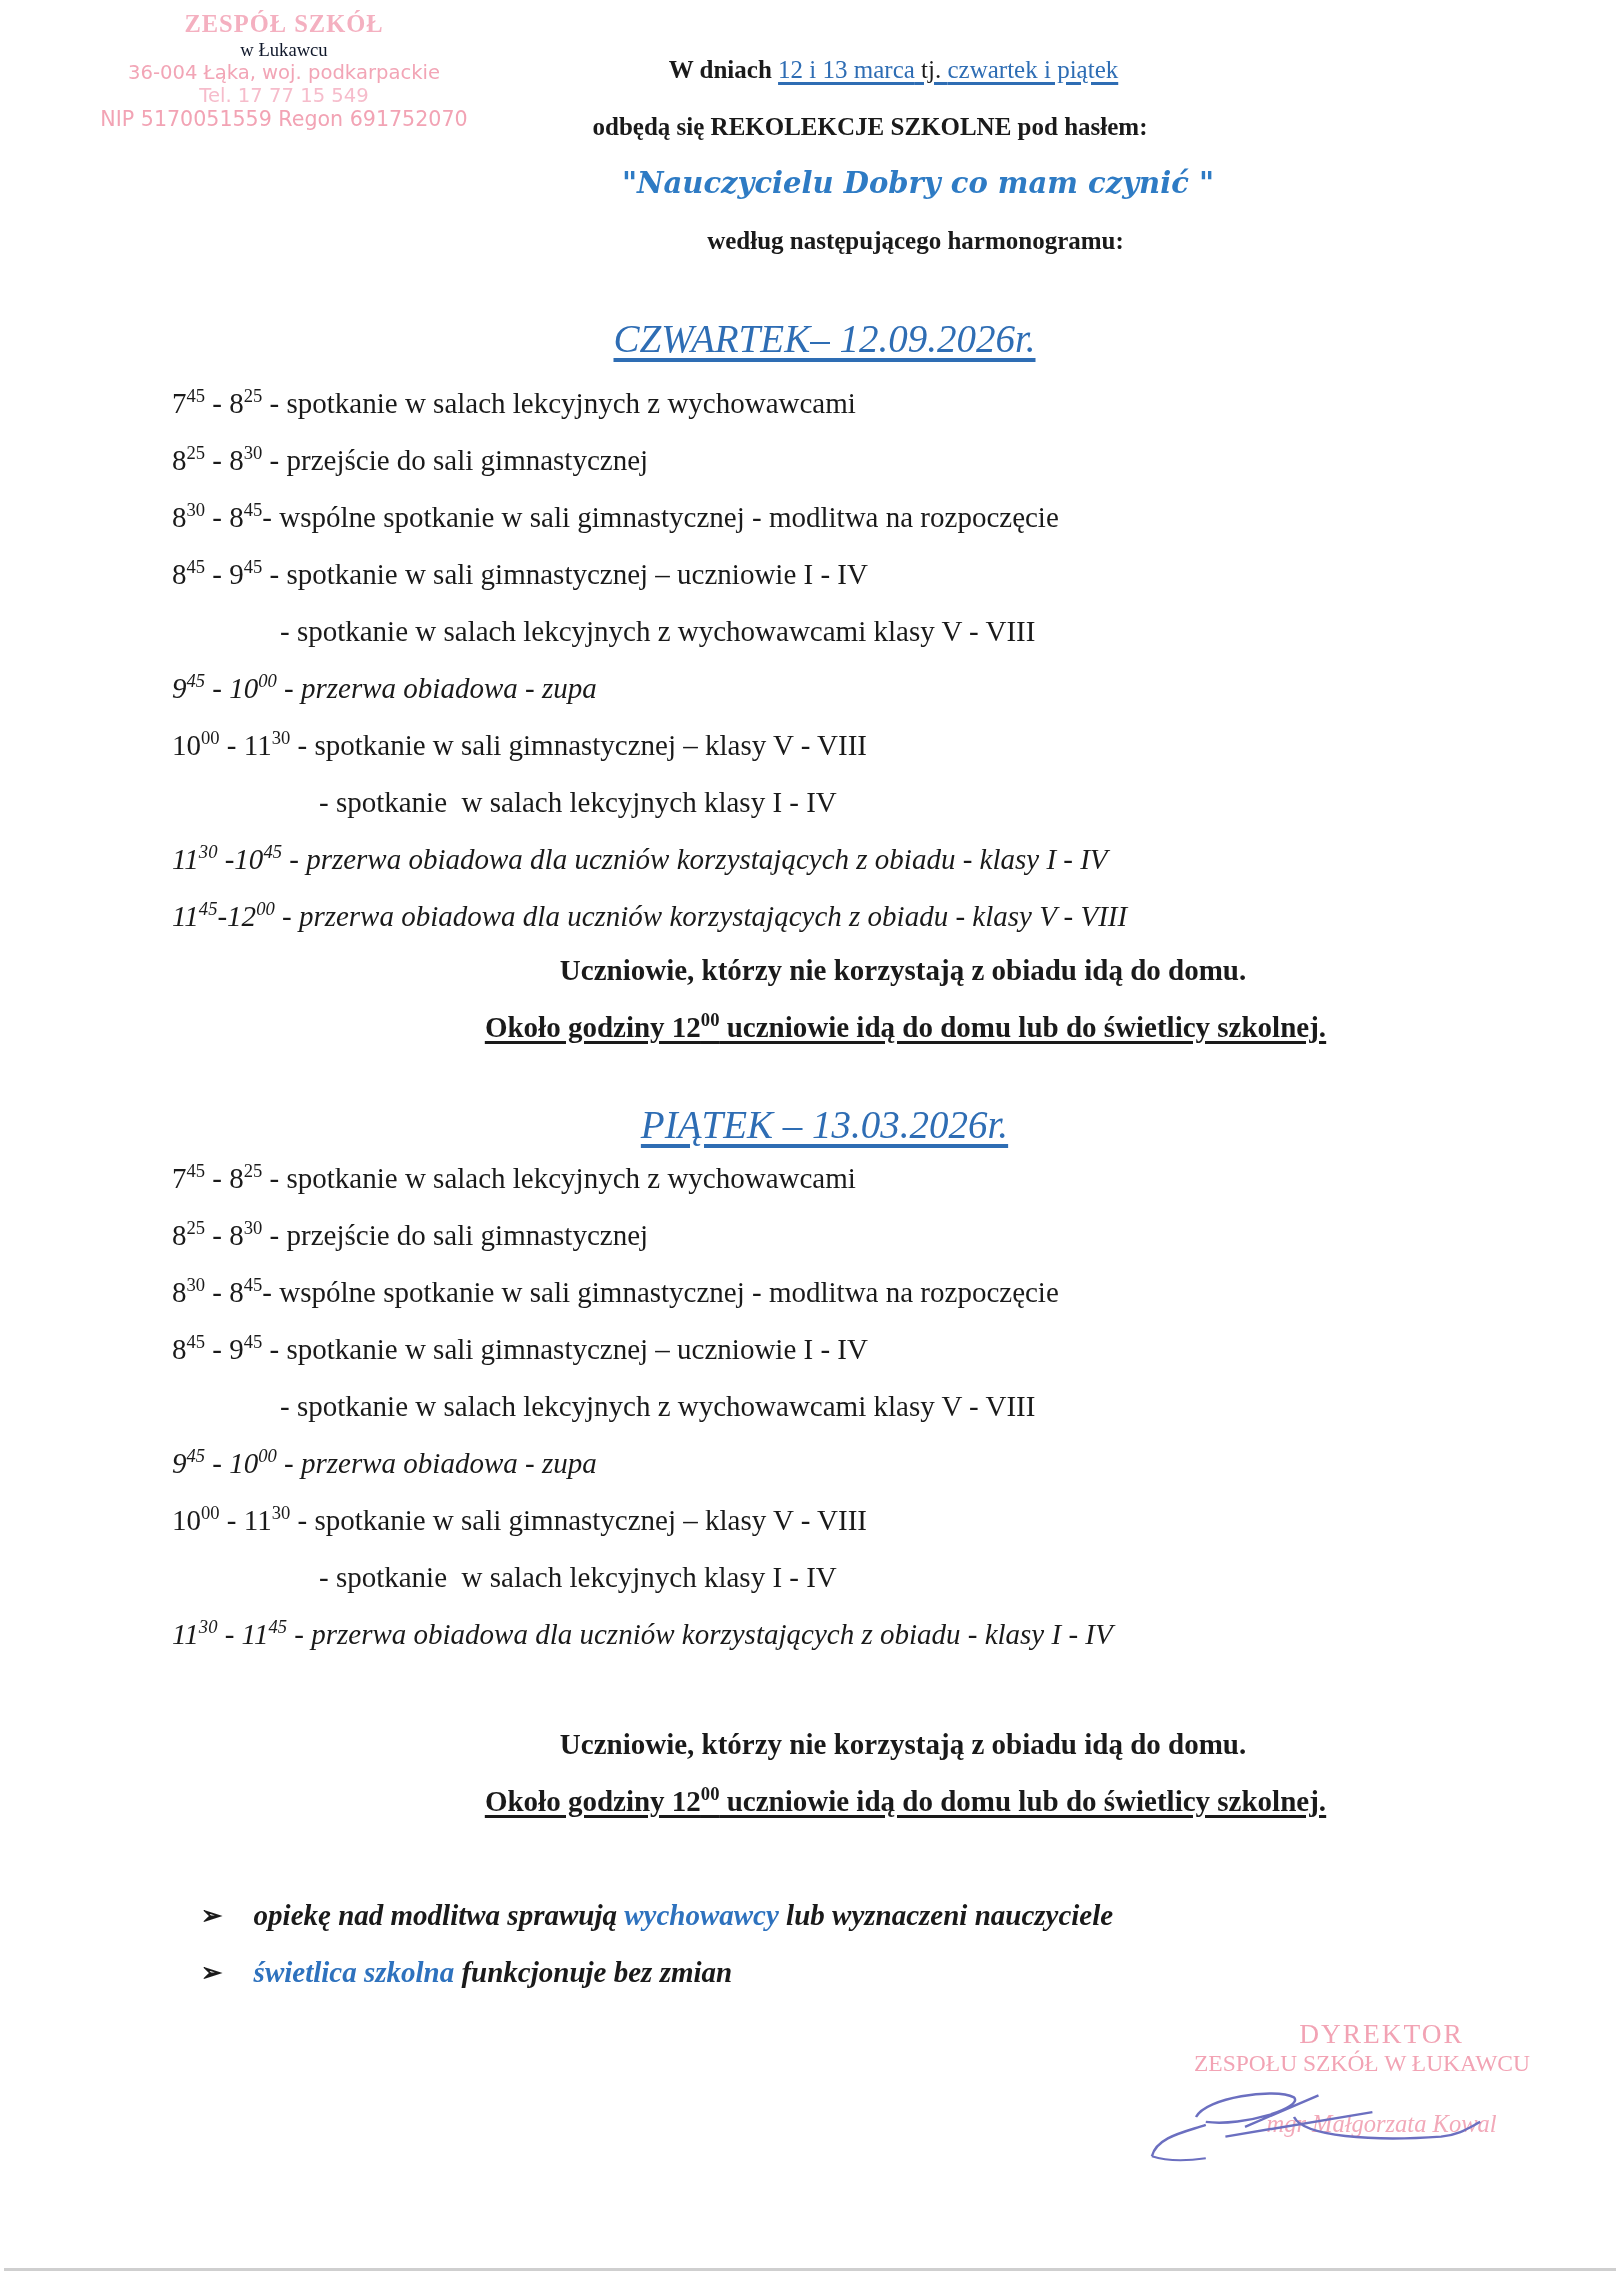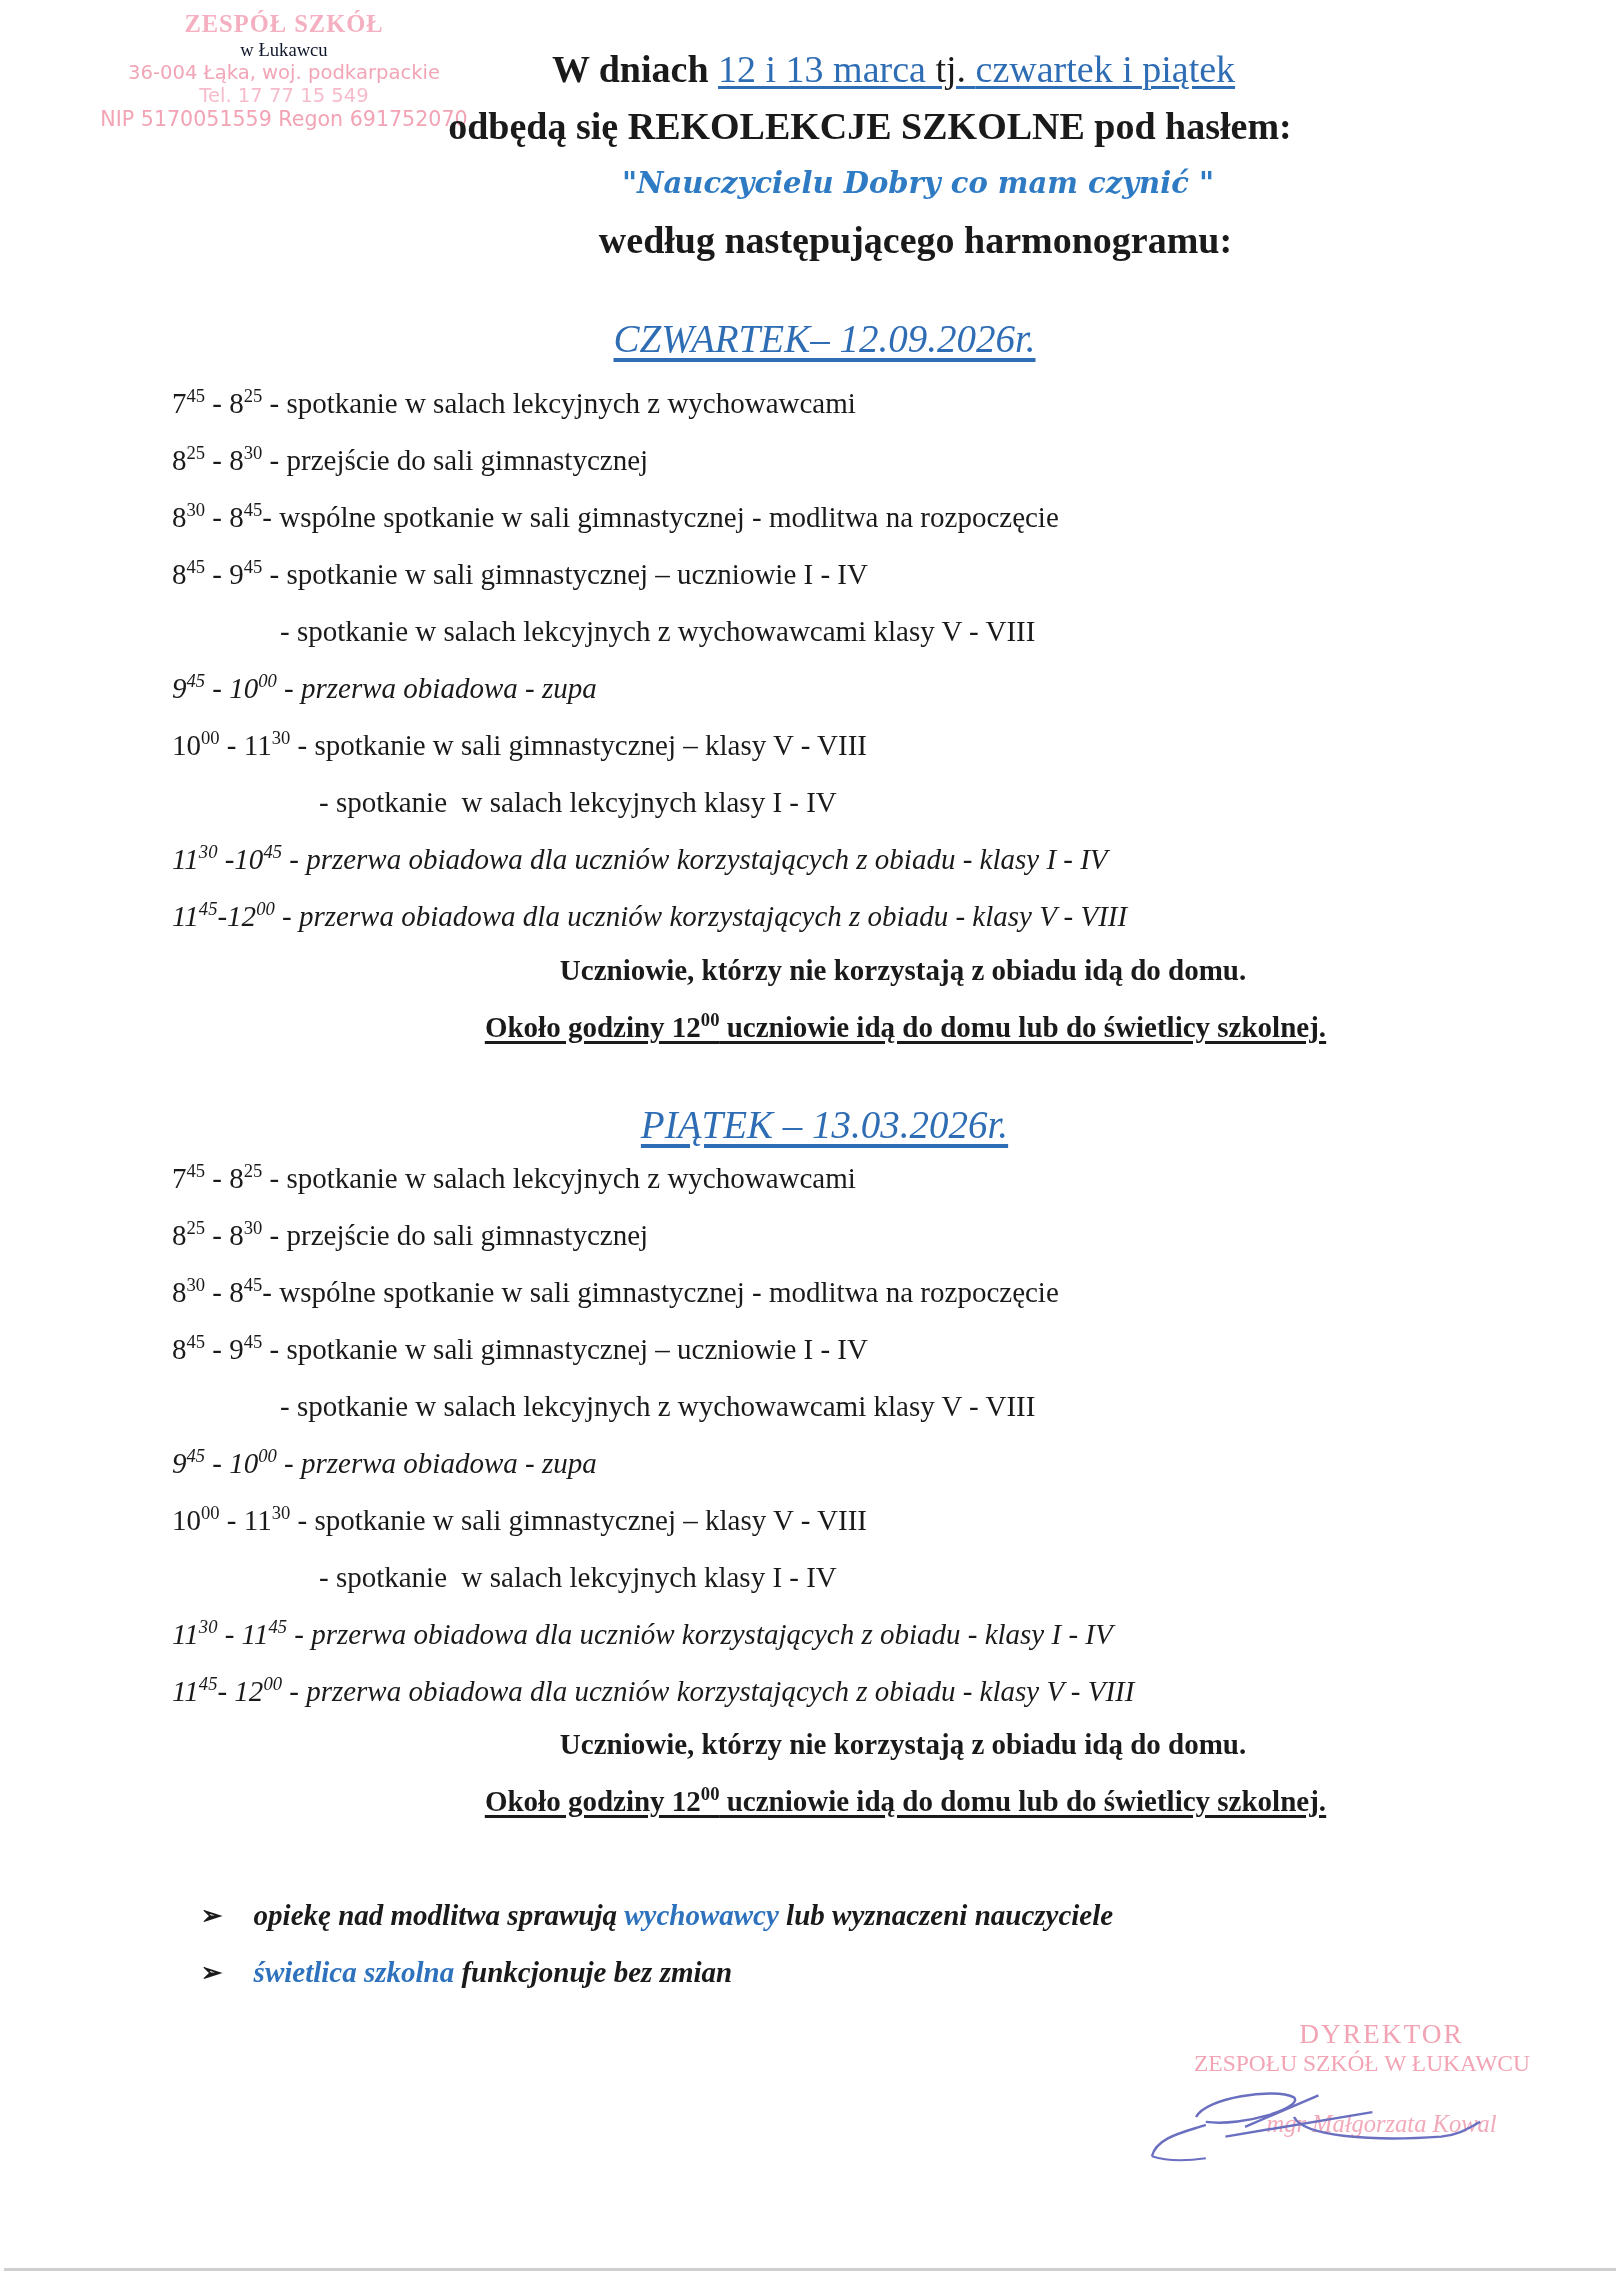--- a/index.html
+++ b/index.html
@@ -4,21 +4,21 @@
 <style>
   html, body { margin: 0; padding: 0; background: #ffffff; }
   body { width: 1620px; height: 2292px; position: relative; overflow: hidden; font-family: "Liberation Serif", "DejaVu Serif", serif; color: #1a1a1a; }
   .stamp { position: absolute; left: 98px; top: 9.8px; width: 372px; text-align: center; color: #f2a5b6; line-height: 1.18; }
   .stamp .s1 { font-family: "Liberation Serif", serif; font-weight: bold; font-size: 24.5px; letter-spacing: 1px; color: #f4b0c0; }
   .stamp .s2 { font-family: "Liberation Serif", serif; font-size: 18.6px; color: #0f172a; }
   .stamp .s3, .stamp .s4, .stamp .s5 { font-family: "DejaVu Sans", sans-serif; font-size: 19.6px; }
   .stamp .s4 { color: #f6bccb; }
   .stamp .s5 { font-size: 20.6px; color: #f2a3b4; }
   .header { position: absolute; left: 0; top: 41px; width: 1620px; text-align: center; }
-  .hline { font-weight: bold; font-size: 38px; height: 57px; line-height: 57px; }
+  .hline { font-weight: bold; font-size: 25px; height: 57px; line-height: 57px; }
   .h1 { padding-left: 167px; }
   .h2 { padding-left: 120px; }
   .blue-u { color: #2e6db4; text-decoration: underline; text-decoration-color: #2e6db4; text-decoration-thickness: 2.9px; text-underline-offset: 3.9px; font-weight: normal; }
   .motto { color: #2e7bc4; font-style: italic; font-weight: bold; font-family: "DejaVu Serif", serif; font-size: 29px; padding-left: 216px; }
   .h4 { padding-left: 211px; }
   .day-title { position: absolute; left: 0; width: 1620px; text-align: center; font-style: italic; font-size: 39px; color: #2e6db4; }
   .day-title span { text-decoration: underline; text-decoration-thickness: 3.9px; text-underline-offset: 5.9px; padding-left: 29px; }
   .sched { position: absolute; left: 172px; font-size: 29px; line-height: 57px; }
   .row { white-space: pre; height: 57px; }
   .row sup { font-size: 18.6px; vertical-align: 10.8px; line-height: 0; }
@@ -83,21 +83,20 @@
 <div class="sched" id="sched1" style="top:1150px">
     <div class="row"><span><span>7</span><sup>45</sup><span> - 8</span><sup>25</sup></span><span> - spotkanie w salach lekcyjnych z wychowawcami</span></div>
     <div class="row"><span><span>8</span><sup>25</sup><span> - 8</span><sup>30</sup></span><span> - przejście do sali gimnastycznej</span></div>
     <div class="row"><span><span>8</span><sup>30</sup><span> - 8</span><sup>45</sup></span><span>- wspólne spotkanie w sali gimnastycznej - modlitwa na rozpoczęcie</span></div>
     <div class="row"><span><span>8</span><sup>45</sup><span> - 9</span><sup>45</sup></span><span> - spotkanie w sali gimnastycznej – uczniowie I - IV</span></div>
     <div class="row indent1"><span>- spotkanie w salach lekcyjnych z wychowawcami klasy V - VIII</span></div>
     <div class="row it"><span><span>9</span><sup>45</sup><span> - 10</span><sup>00</sup></span><span> - przerwa obiadowa - zupa</span></div>
     <div class="row"><span><span>10</span><sup>00</sup><span> - 11</span><sup>30</sup></span><span> - spotkanie w sali gimnastycznej – klasy V - VIII</span></div>
     <div class="row indent2"><span>- spotkanie  w salach lekcyjnych klasy I - IV</span></div>
     <div class="row it"><span><span>11</span><sup>30</sup><span> - 11</span><sup>45</sup></span><span> - przerwa obiadowa dla uczniów korzystających z obiadu - klasy I - IV</span></div>
-    <div class="row it"><span><span>11</span><sup>45</sup><span>- 12</span><sup>00</sup></span><span> - przerwa obiadowa dla uczniów korzystających z obiadu - klasy V - VIII</span></div>
   </div>
 <div class="note" style="top:1716px">
   <div class="n1">Uczniowie, którzy nie korzystają z obiadu idą do domu.</div>
   <div class="n2"><span><span>Około godziny 12</span><sup>00</sup><span> uczniowie idą do domu lub do świetlicy szkolnej.</span></span></div>
 </div>
 
 <div class="bullets">
   <div class="bullet">
     <span class="arrow">➢</span>
     <span>opiekę nad modlitwa sprawują </span>&nbsp;<span class="blue">wychowawcy</span><span style="white-space:pre"> lub wyznaczeni nauczyciele</span>

